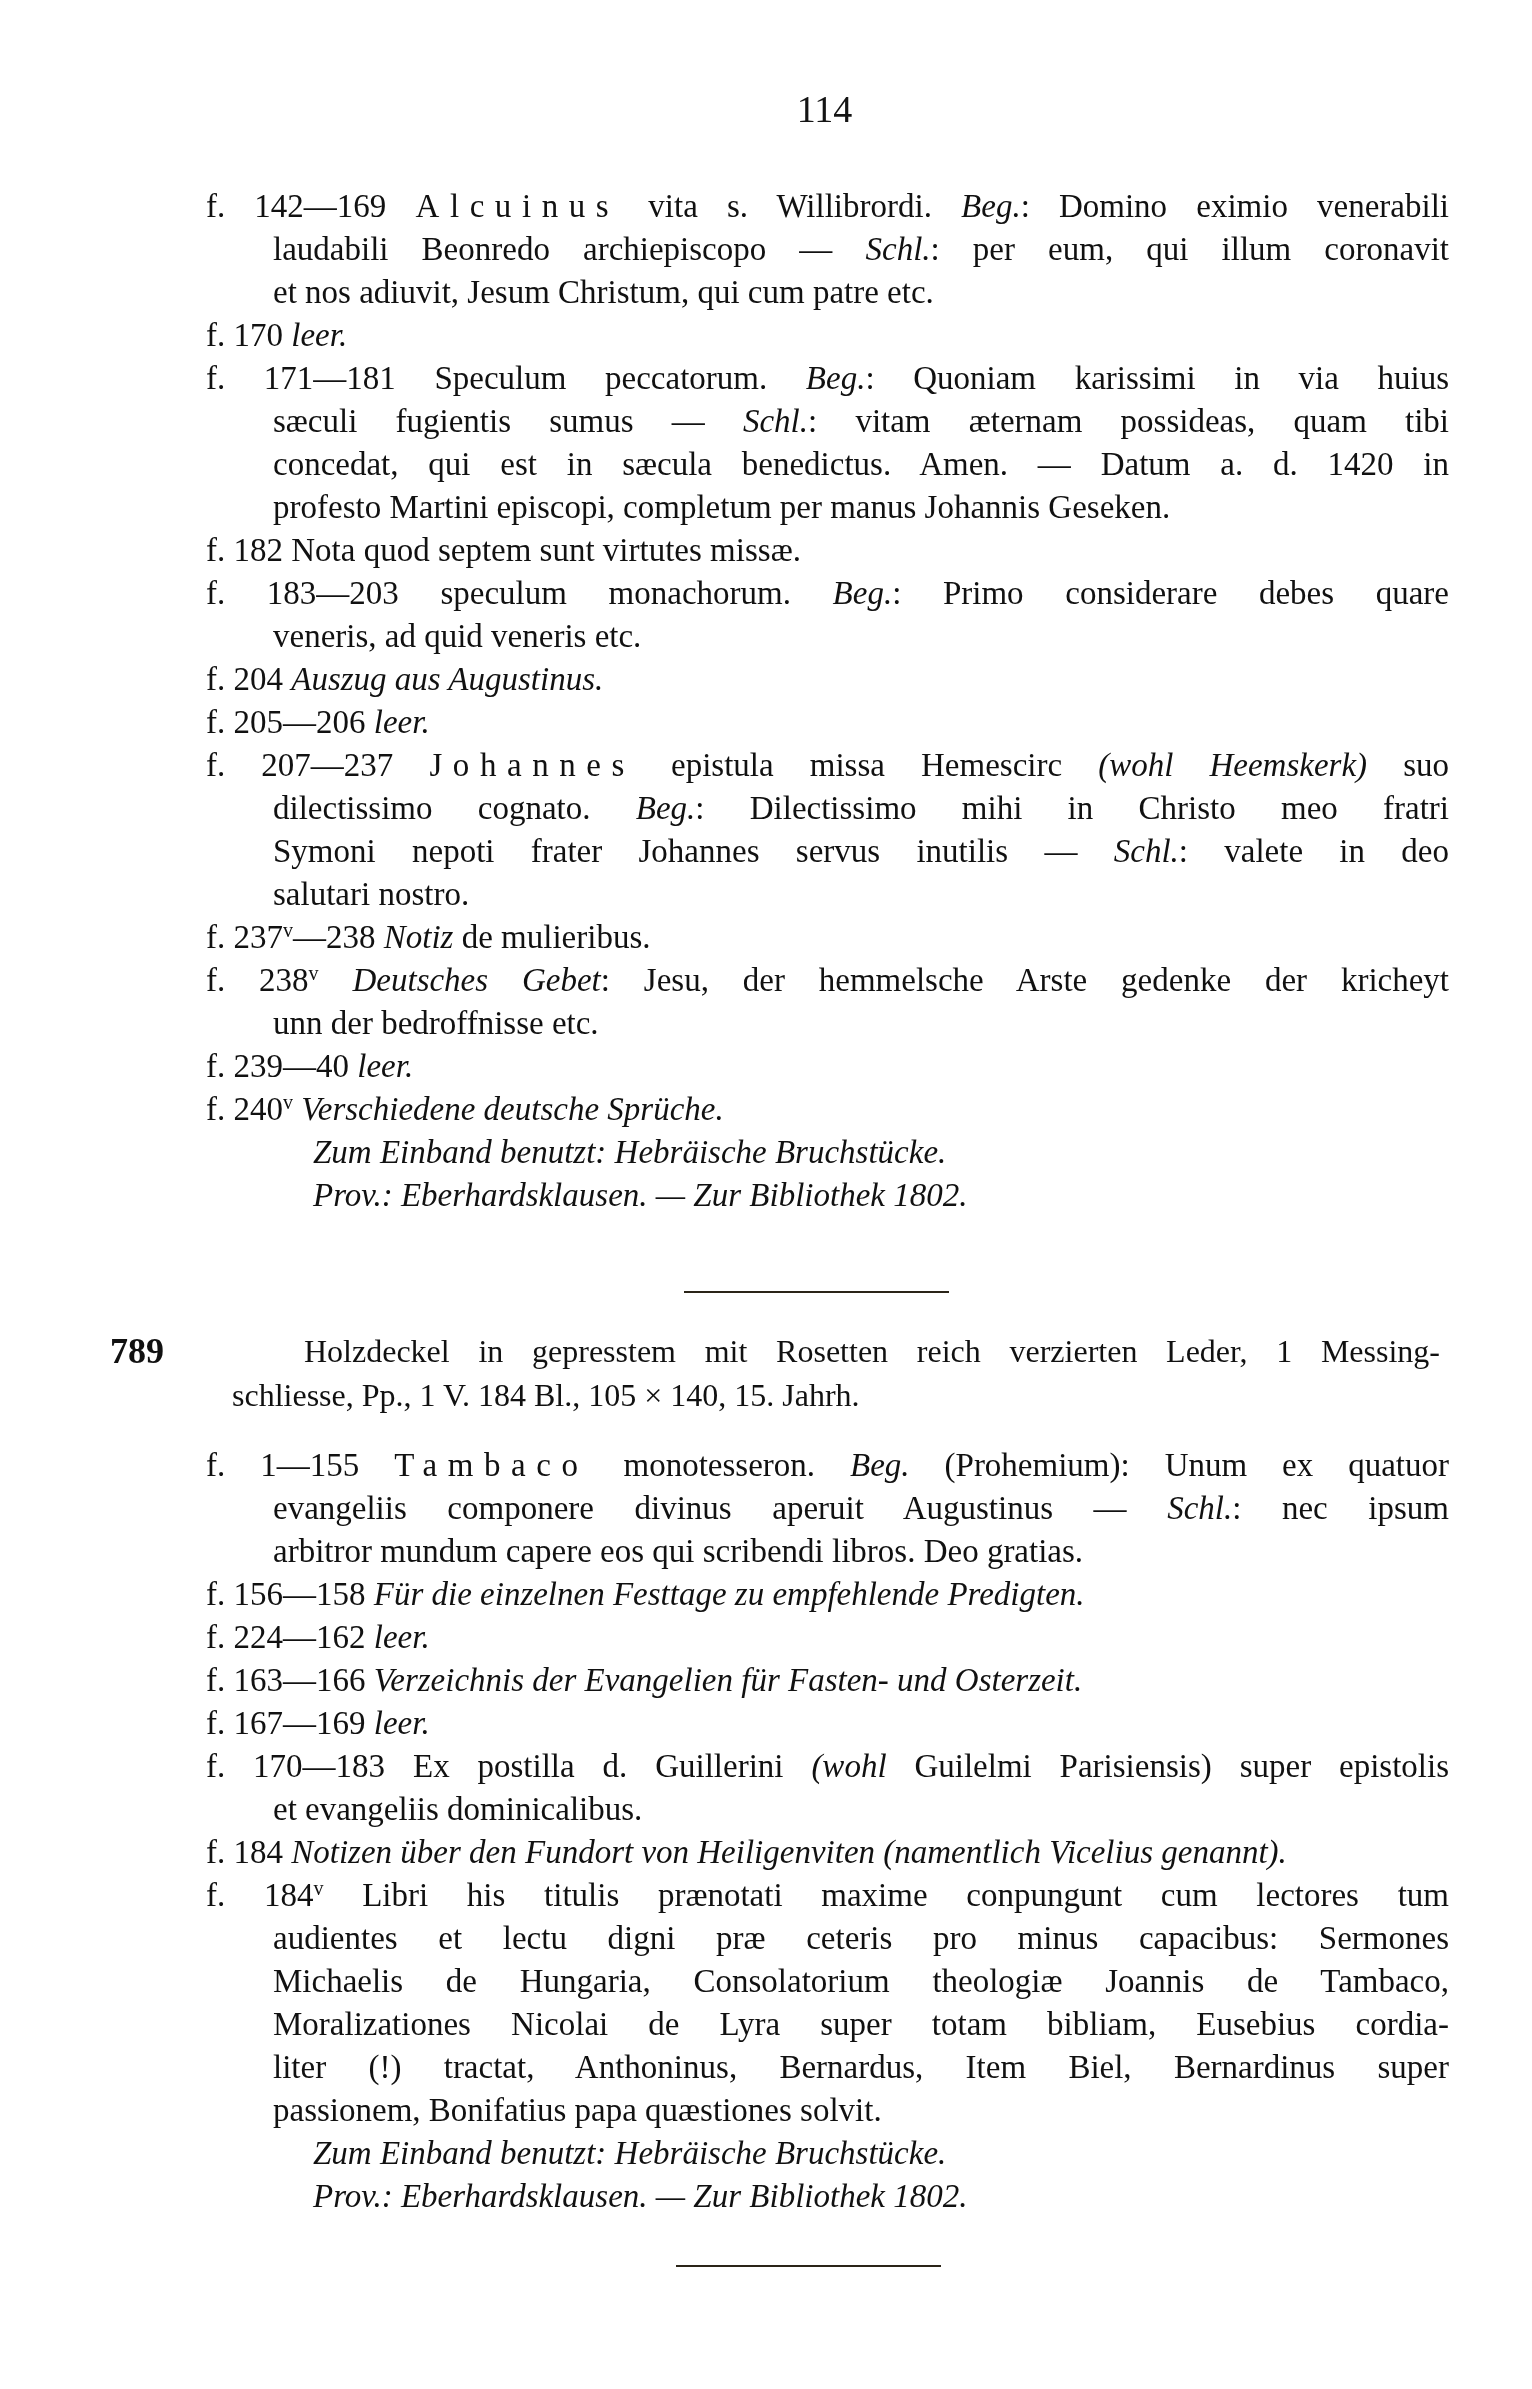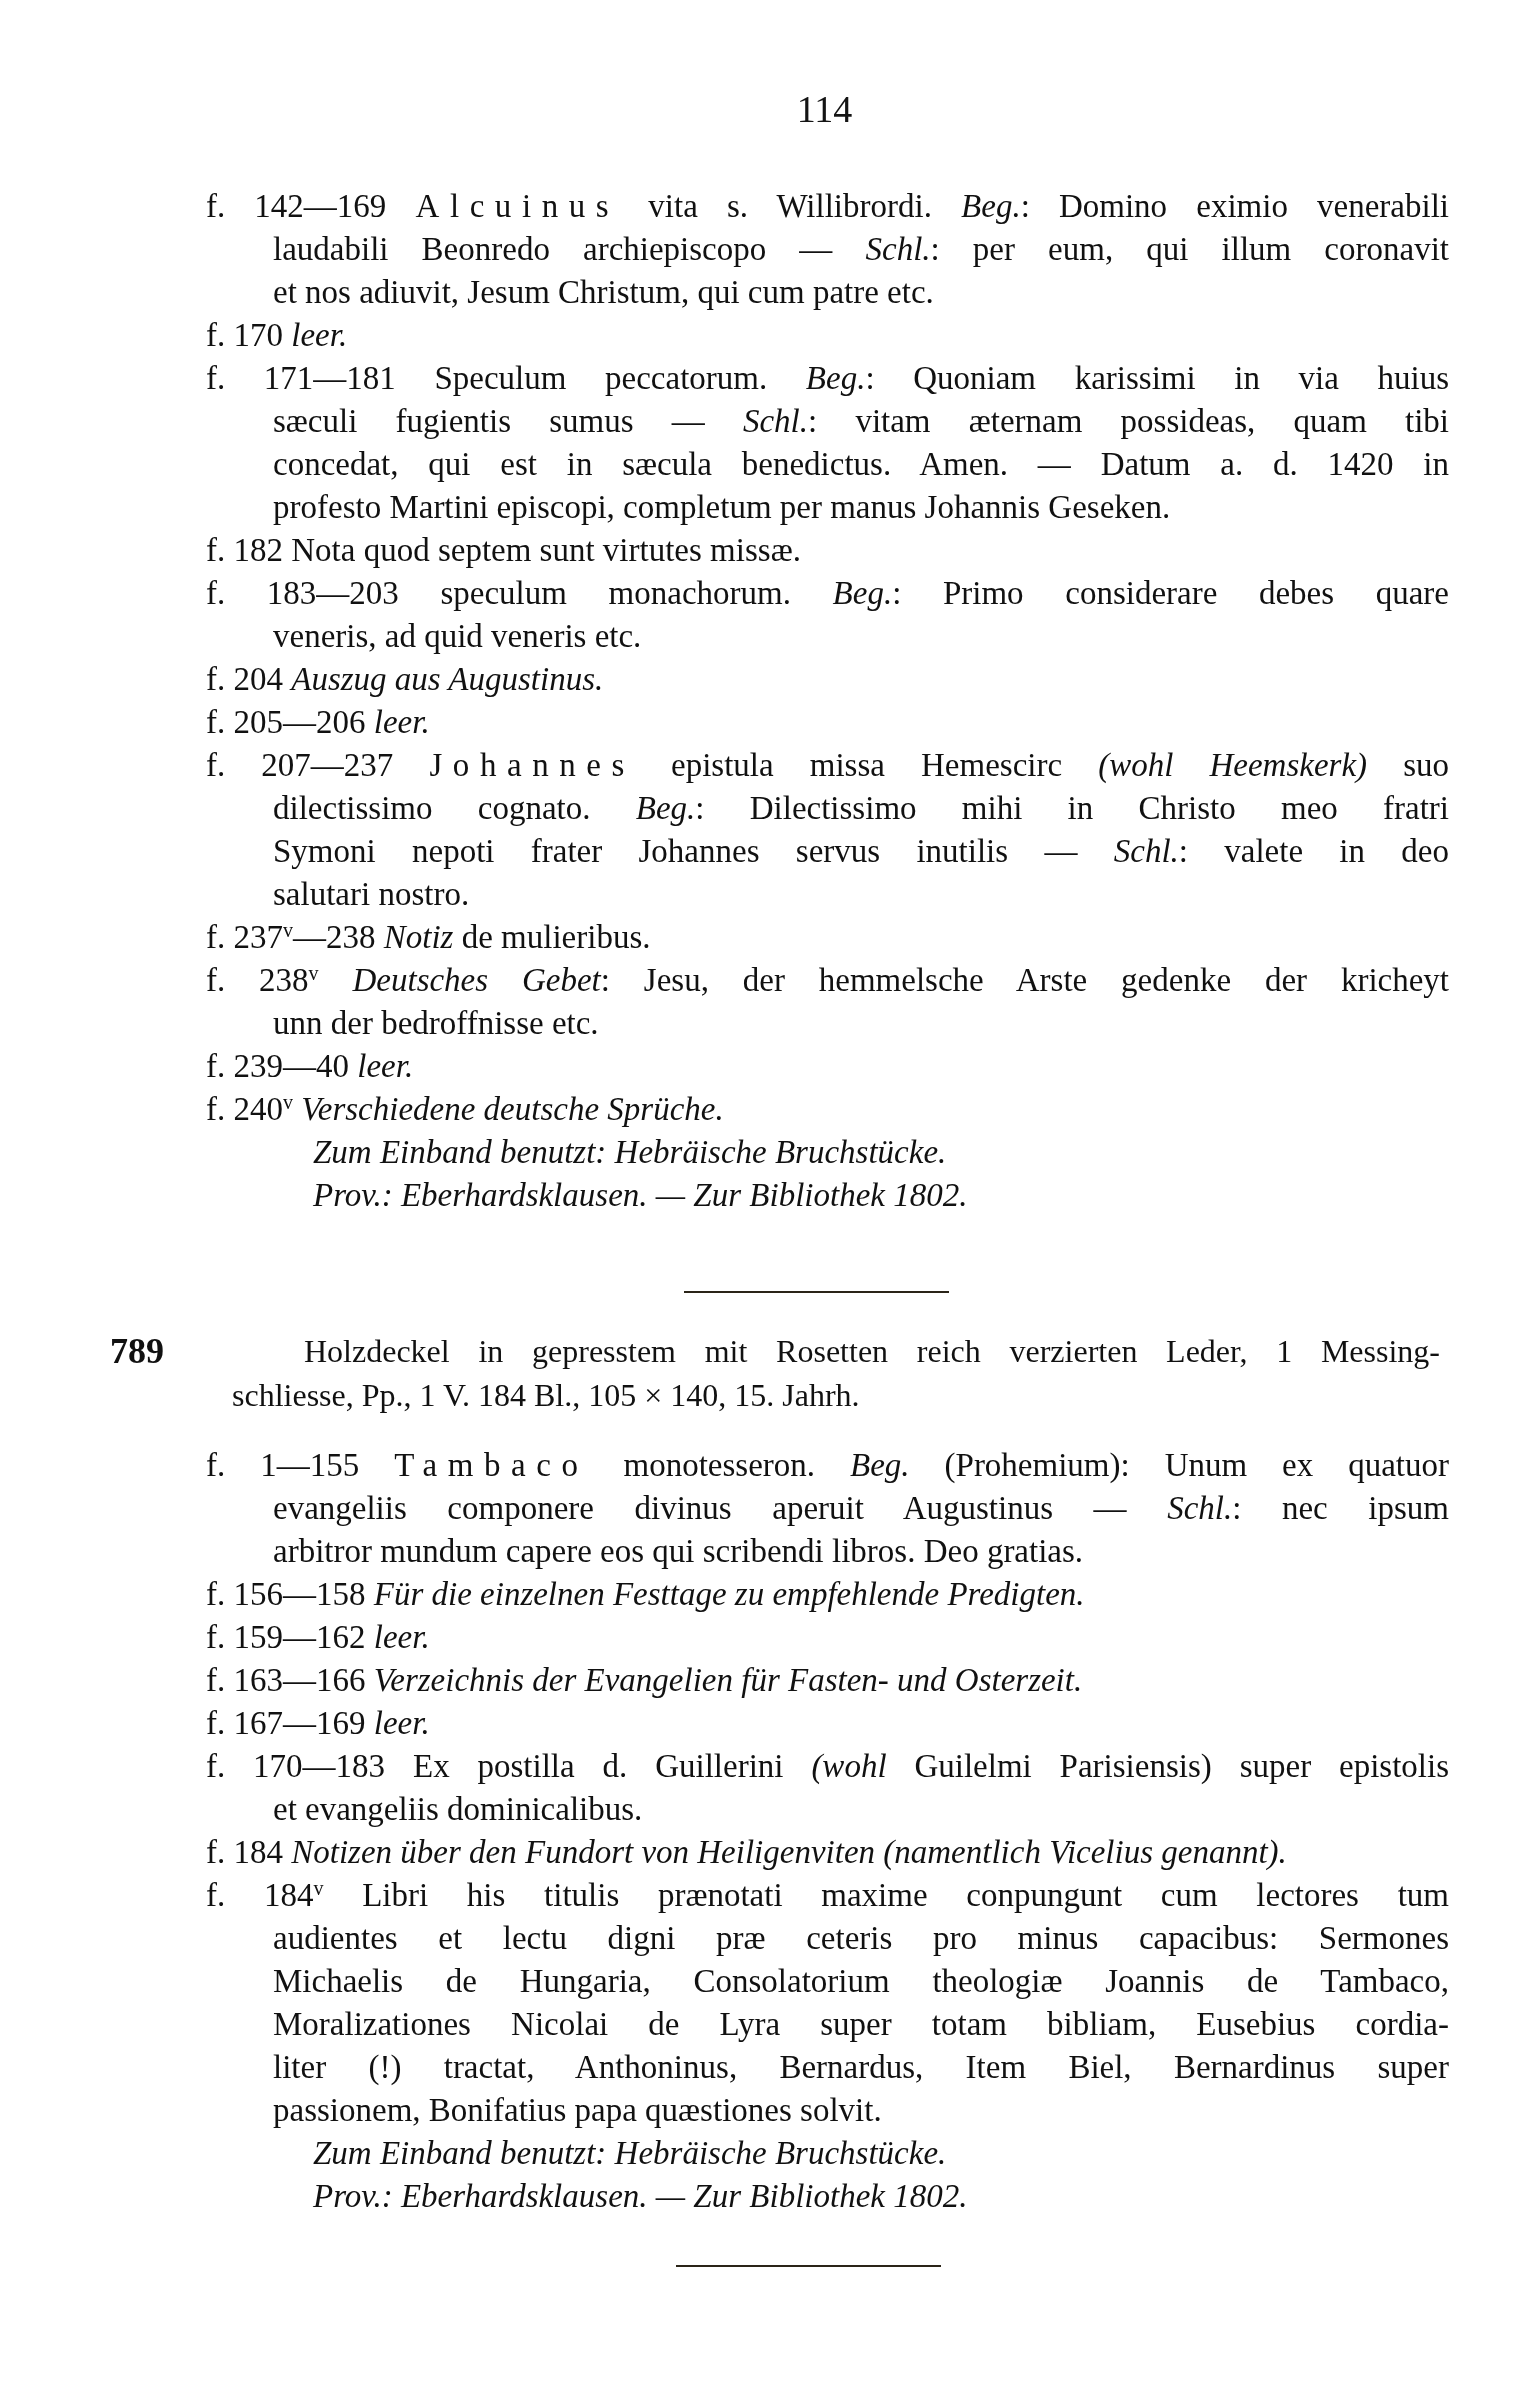--- a/index.html
+++ b/index.html
@@ -106,21 +106,21 @@
 <div class="section" id="section-2">
     <div class="entry">
       <div class="line first"><span>f. 1—155 </span><span class="seg-spaced">Tambaco</span><span> monotesseron. </span><span class="seg-italic">Beg.</span><span> (Prohemium): Unum ex quatuor</span></div>
       <div class="line cont"><span>evangeliis componere divinus aperuit Augustinus — </span><span class="seg-italic">Schl.</span><span>: nec ipsum</span></div>
       <div class="line cont last"><span>arbitror mundum capere eos qui scribendi libros. Deo gratias.</span></div>
     </div>
     <div class="entry">
       <div class="line first last"><span>f. 156—158 </span><span class="seg-italic">Für die einzelnen Festtage zu empfehlende Predigten.</span></div>
     </div>
     <div class="entry">
-      <div class="line first last"><span>f. 159—162 </span><span class="seg-italic">leer.</span></div>
+      <div class="line first last"><span>f. 224—162 </span><span class="seg-italic">leer.</span></div>
     </div>
     <div class="entry">
       <div class="line first last"><span>f. 163—166 </span><span class="seg-italic">Verzeichnis der Evangelien für Fasten- und Osterzeit.</span></div>
     </div>
     <div class="entry">
       <div class="line first last"><span>f. 167—169 </span><span class="seg-italic">leer.</span></div>
     </div>
     <div class="entry">
       <div class="line first"><span>f. 170—183 Ex postilla d. Guillerini </span><span class="seg-italic">(wohl</span><span> Guilelmi Parisiensis) super epistolis</span></div>
       <div class="line cont last"><span>et evangeliis dominicalibus.</span></div>

